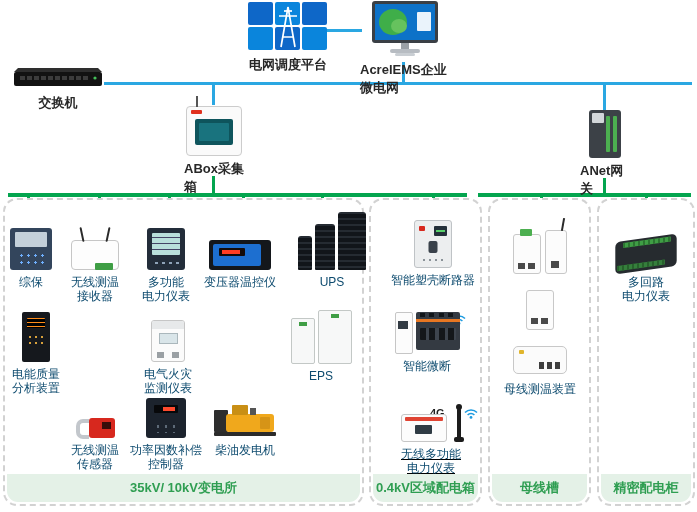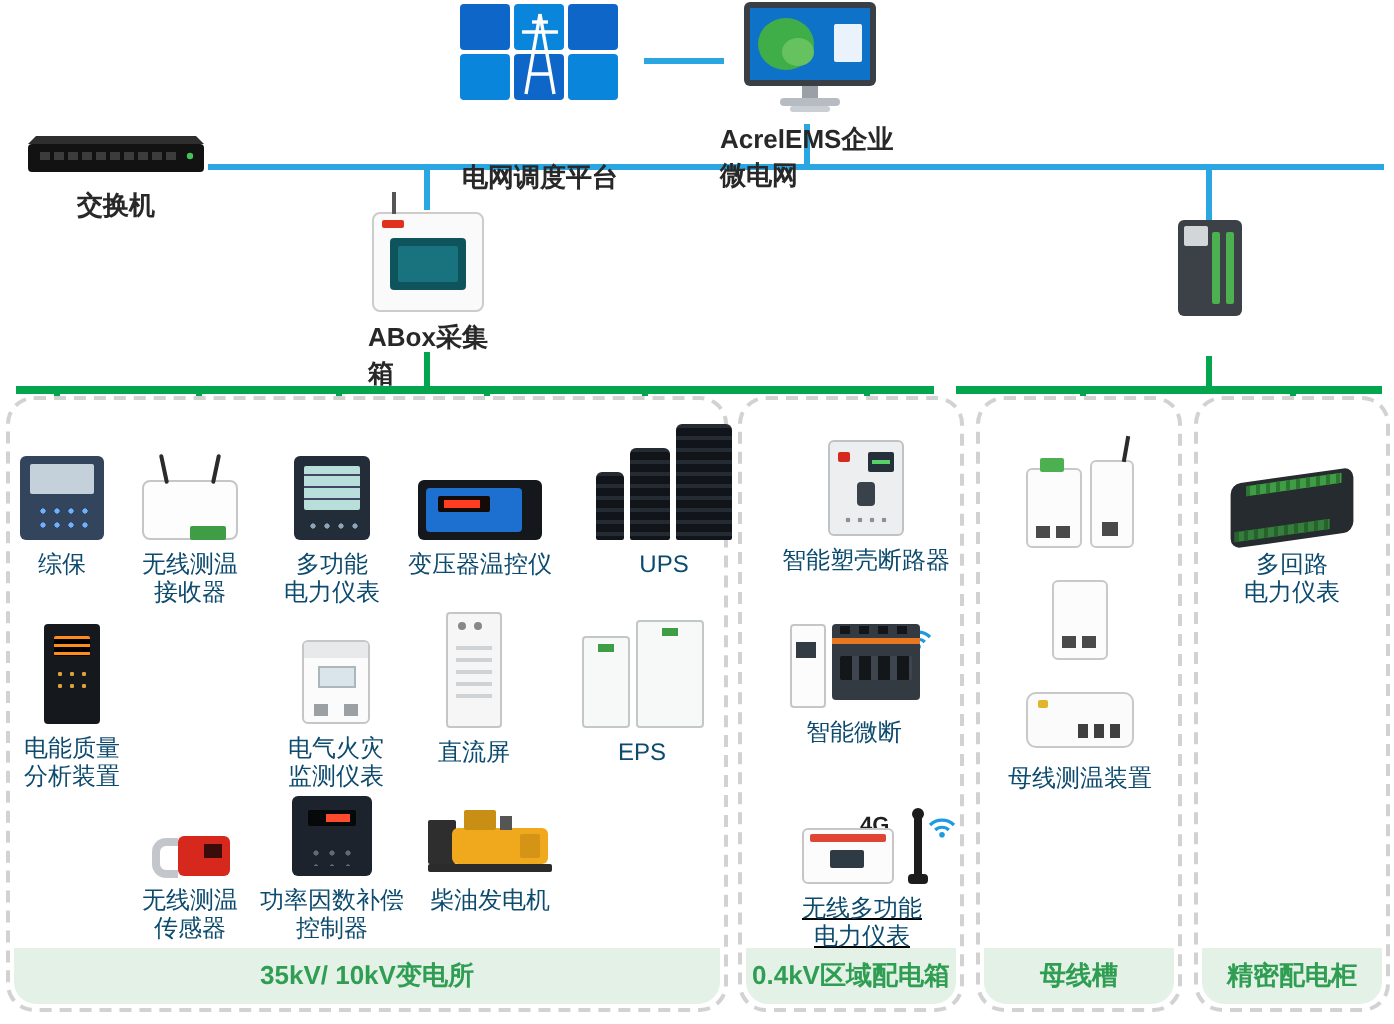--- a/index.html
+++ b/index.html
@@ -156,21 +156,21 @@
   <div class="panel" style="left:369px;top:198px;width:113px;height:308px;">
     <div class="footer">0.4kV区域配电箱</div>
   </div>
   <div class="panel" style="left:488px;top:198px;width:103px;height:308px;">
     <div class="footer">母线槽</div>
   </div>
   <div class="panel" style="left:597px;top:198px;width:98px;height:308px;">
     <div class="footer">精密配电柜</div>
   </div>
 
-  <div class="node" style="left:228px;top:2px;width:84px;gap:24px;">
+  <div class="node" style="left:246px;top:2px;width:84px;">
     <svg width="80" height="50" viewBox="0 0 80 50">
       <rect x="0" y="0" width="25" height="23" rx="2" fill="#0e67c8"></rect>
       <rect x="27" y="0" width="25" height="23" rx="2" fill="#0a85dc"></rect>
       <rect x="54" y="0" width="25" height="23" rx="2" fill="#0e67c8"></rect>
       <rect x="0" y="25" width="25" height="23" rx="2" fill="#0a85dc"></rect>
       <rect x="27" y="25" width="25" height="23" rx="2" fill="#0e67c8"></rect>
       <rect x="54" y="25" width="25" height="23" rx="2" fill="#0a85dc"></rect>
       <g stroke="#ffffff" stroke-width="1.7" fill="none">
         <path d="M40 5 L33 45 M40 5 L47 45"></path>
         <path d="M31 14 H49 M29 24 H51 M34 35 H46"></path>
@@ -225,20 +225,21 @@
     </div>
     <div class="toplbl">ABox采集箱</div>
   </div>
 
   <div class="node" style="left:580px;top:110px;width:50px;">
     <div class="anet">
       <i class="blk"></i>
         <i class="g1"></i>
         <i class="g2"></i>
     </div>
+    <div class="toplbl">ANet网关</div>
   </div>
 
   <div class="node" style="left:7px;top:226px;width:48px;">
     <div class="slot" style="height:44px;">
       <div class="zongbao">
           <i class="scr"></i>
           <i class="keys"></i>
         </div>
     </div>
     <div class="lbl">综保</div>
@@ -307,29 +308,20 @@
         <i class="top"></i>
           <i class="scr"></i>
           <i class="t1"></i>
           <i class="t2"></i>
       </div>
     </div>
     <div class="lbl">电气火灾
 监测仪表</div>
   </div>
 
-  <div class="node" style="left:212px;top:308px;width:50px;">
-    <div class="slot" style="height:56px;">
-      <div class="dcpanel">
-          <i class="d"></i>
-          <i class="rows"></i>
-        </div>
-    </div>
-    <div class="lbl">直流屏</div>
-  </div>
 
   <div class="node" style="left:290px;top:310px;width:62px;">
     <div class="slot" style="height:54px;">
       <div class="eps">
           <i class="c1"></i>
           <i class="c2"></i>
         </div>
     </div>
     <div class="lbl">EPS</div>
   </div>

